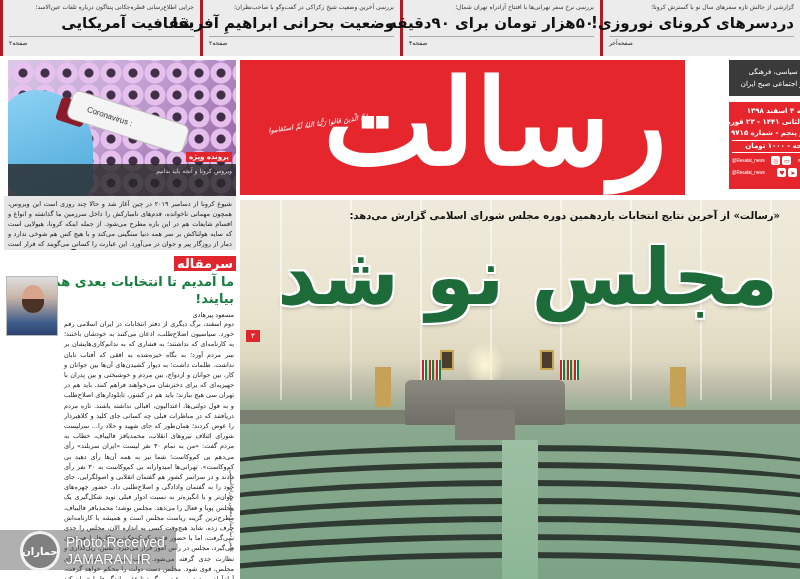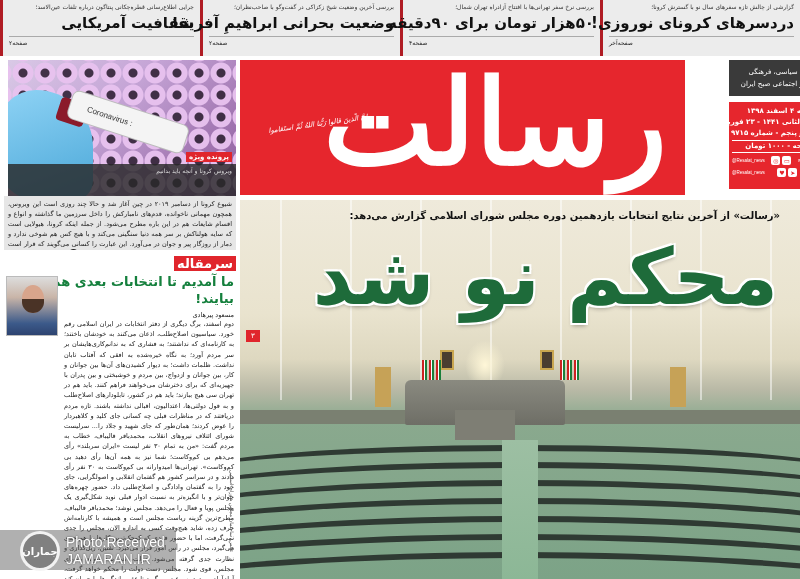--- a/index.html
+++ b/index.html
@@ -209,21 +209,21 @@
   <div class="seat-row" style="left:-60px;top:245px;width:680px;height:60px"></div>
   <div class="seat-row" style="left:-100px;top:262px;width:760px;height:80px"></div>
   <div class="seat-row" style="left:-140px;top:280px;width:840px;height:100px"></div>
   <div class="seat-row" style="left:-180px;top:298px;width:920px;height:120px"></div>
   <div class="seat-row" style="left:-220px;top:316px;width:1000px;height:140px"></div>
   <div class="seat-row" style="left:-260px;top:334px;width:1080px;height:160px"></div>
   <div class="seat-row" style="left:-300px;top:352px;width:1160px;height:180px"></div>
   <div class="aisle"></div>
 
   <div class="hero-kicker">«رسالت» از آخرین نتایج انتخابات یازدهمین دوره مجلس شورای اسلامی گزارش می‌دهد:</div>
-  <div class="hero-title">محکم نو شد</div>
+  <div class="hero-title">مجلس نو شد</div>
   <div class="hero-page">۳</div>
 </div>
 
 <div class="wm-bg"></div>
 <div class="watermark">
   <div class="wm-circle">جماران</div>
   <div class="wm-text">
     <div>Photo:Received</div>
     <div>JAMARAN.IR</div>
   </div>

